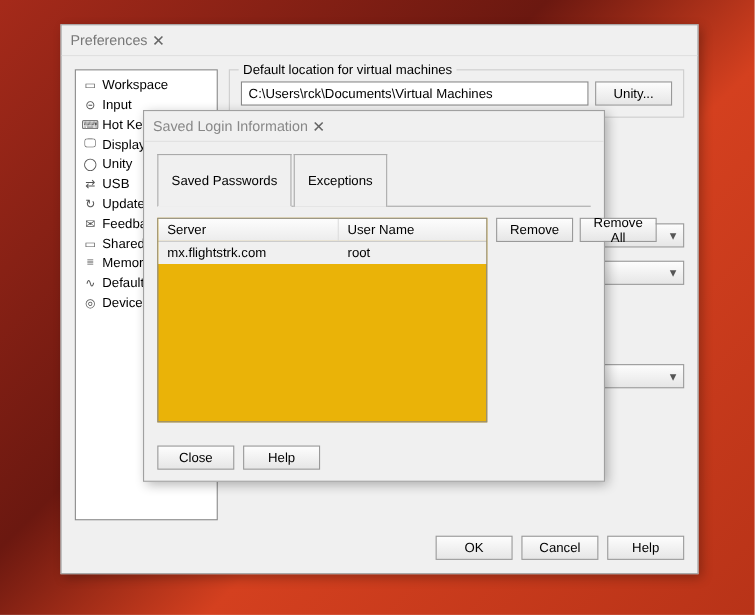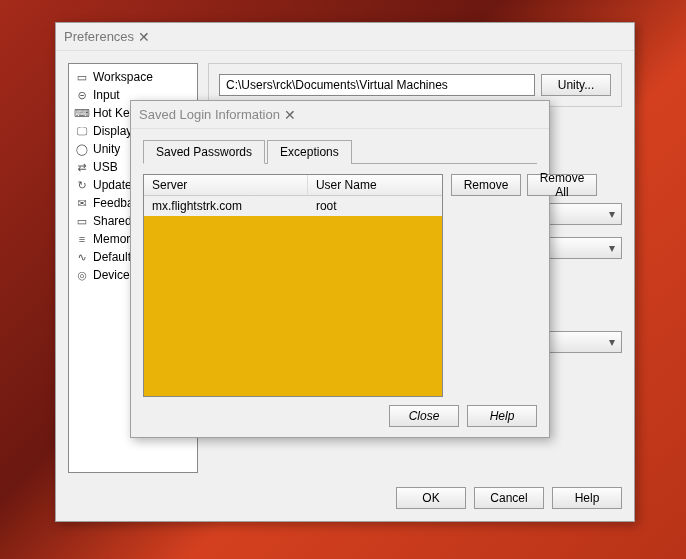--- a/index.html
+++ b/index.html
@@ -155,21 +155,21 @@
     padding: 10px 12px;
     height: calc(100% - 28px);
     display: flex;
     flex-direction: column;
   }
   .tabs {
     display: flex;
     border-bottom: 1px solid #aaa;
   }
   .tab {
-    padding: 4px 12px;
+    padding: 16px 12px;
     border: 1px solid #aaa;
     border-bottom: none;
     background: #f0f0f0;
     margin-right: 2px;
     position: relative;
     top: 1px;
     cursor: pointer;
   }
   .tab.active {
     background: #f0f0f0;
@@ -196,21 +196,21 @@
   .th {
     padding: 3px 8px;
     border-right: 1px solid #ddd;
     text-align: left;
   }
   .th:first-child, .td:first-child { width: 55%; }
   .th:last-child, .td:last-child { width: 45%; border-right: none; }
   .trow { display: flex; background: #f0f0f0; }
   .td { padding: 3px 8px; }
   .side-btns { display: flex; flex-direction: row; gap: 6px; width: 86px; }
-  .saved-bottom { display: flex; justify-content: flex-end; gap: 8px; padding-top: 8px; font-style: italic; }
+  .saved-bottom { display: flex; gap: 8px; padding-top: 21px; }
   .combo-row { display: flex; justify-content: flex-end; padding: 6px 0; }
 </style>
 </head>
 <body>
 
 <div class="window" id="prefs">
   <div class="titlebar">
     <span>Preferences</span>
     <span class="close-x">✕</span>
   </div>
@@ -261,20 +261,21 @@
             <span class="ticon">∿</span>
             <span>Default</span>
           </div>
         <div class="tree-item">
             <span class="ticon">◎</span>
             <span>Devices</span>
           </div>
       </div>
       <div class="right-panel">
         <div class="group">
+          <span class="group-title">Default location for virtual machines</span>
           <div class="row">
             <input class="textfield" value="C:\Users\rck\Documents\Virtual Machines" style="">
             <div class="btn">Unity...</div>
           </div>
         </div>
         <div style="flex:1; position:relative;">
 
           <div class="combo-row" style="margin-top:80px;">
             <div class="dropdown-placeholder">
                 <span>▾</span>

